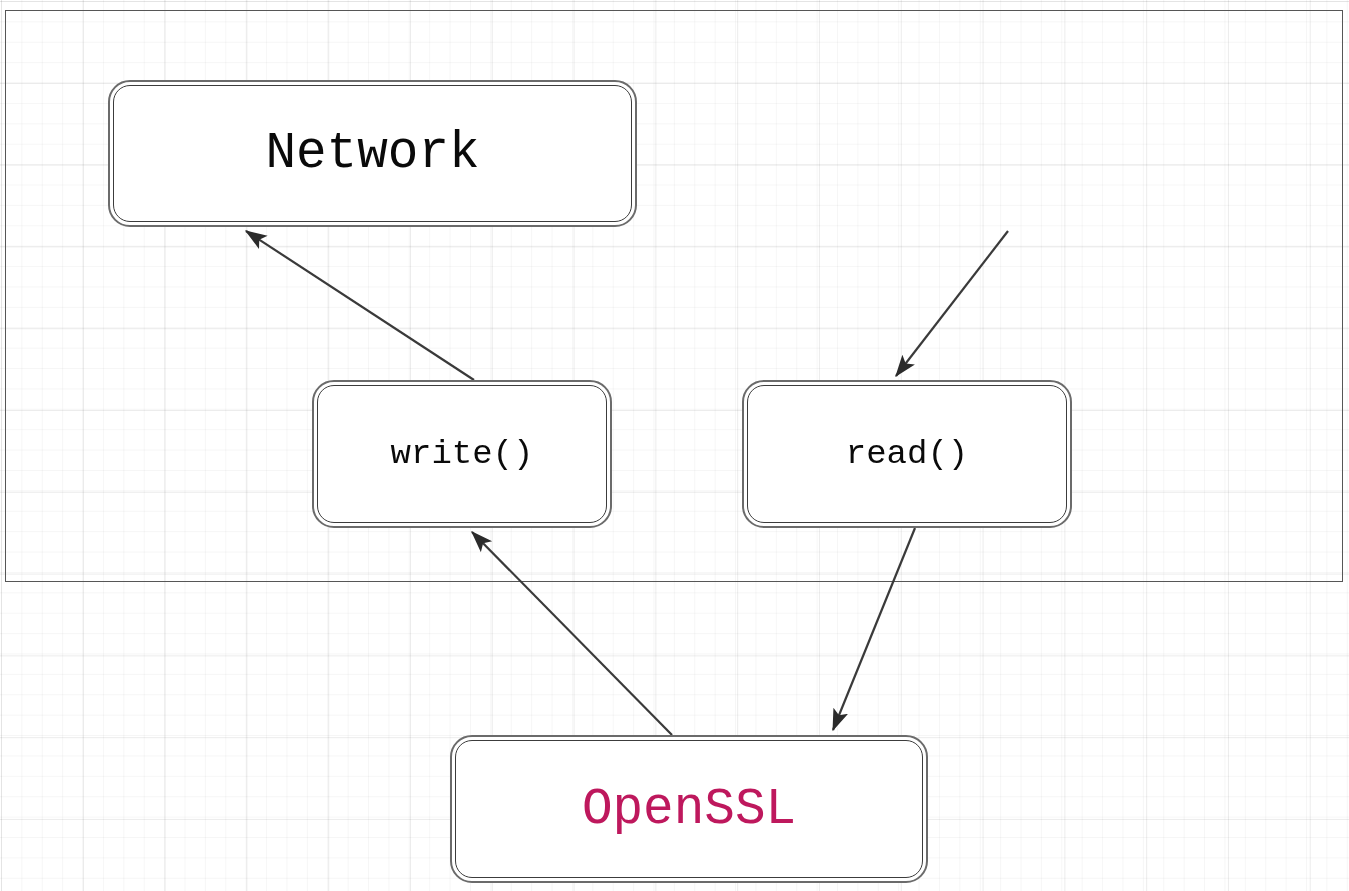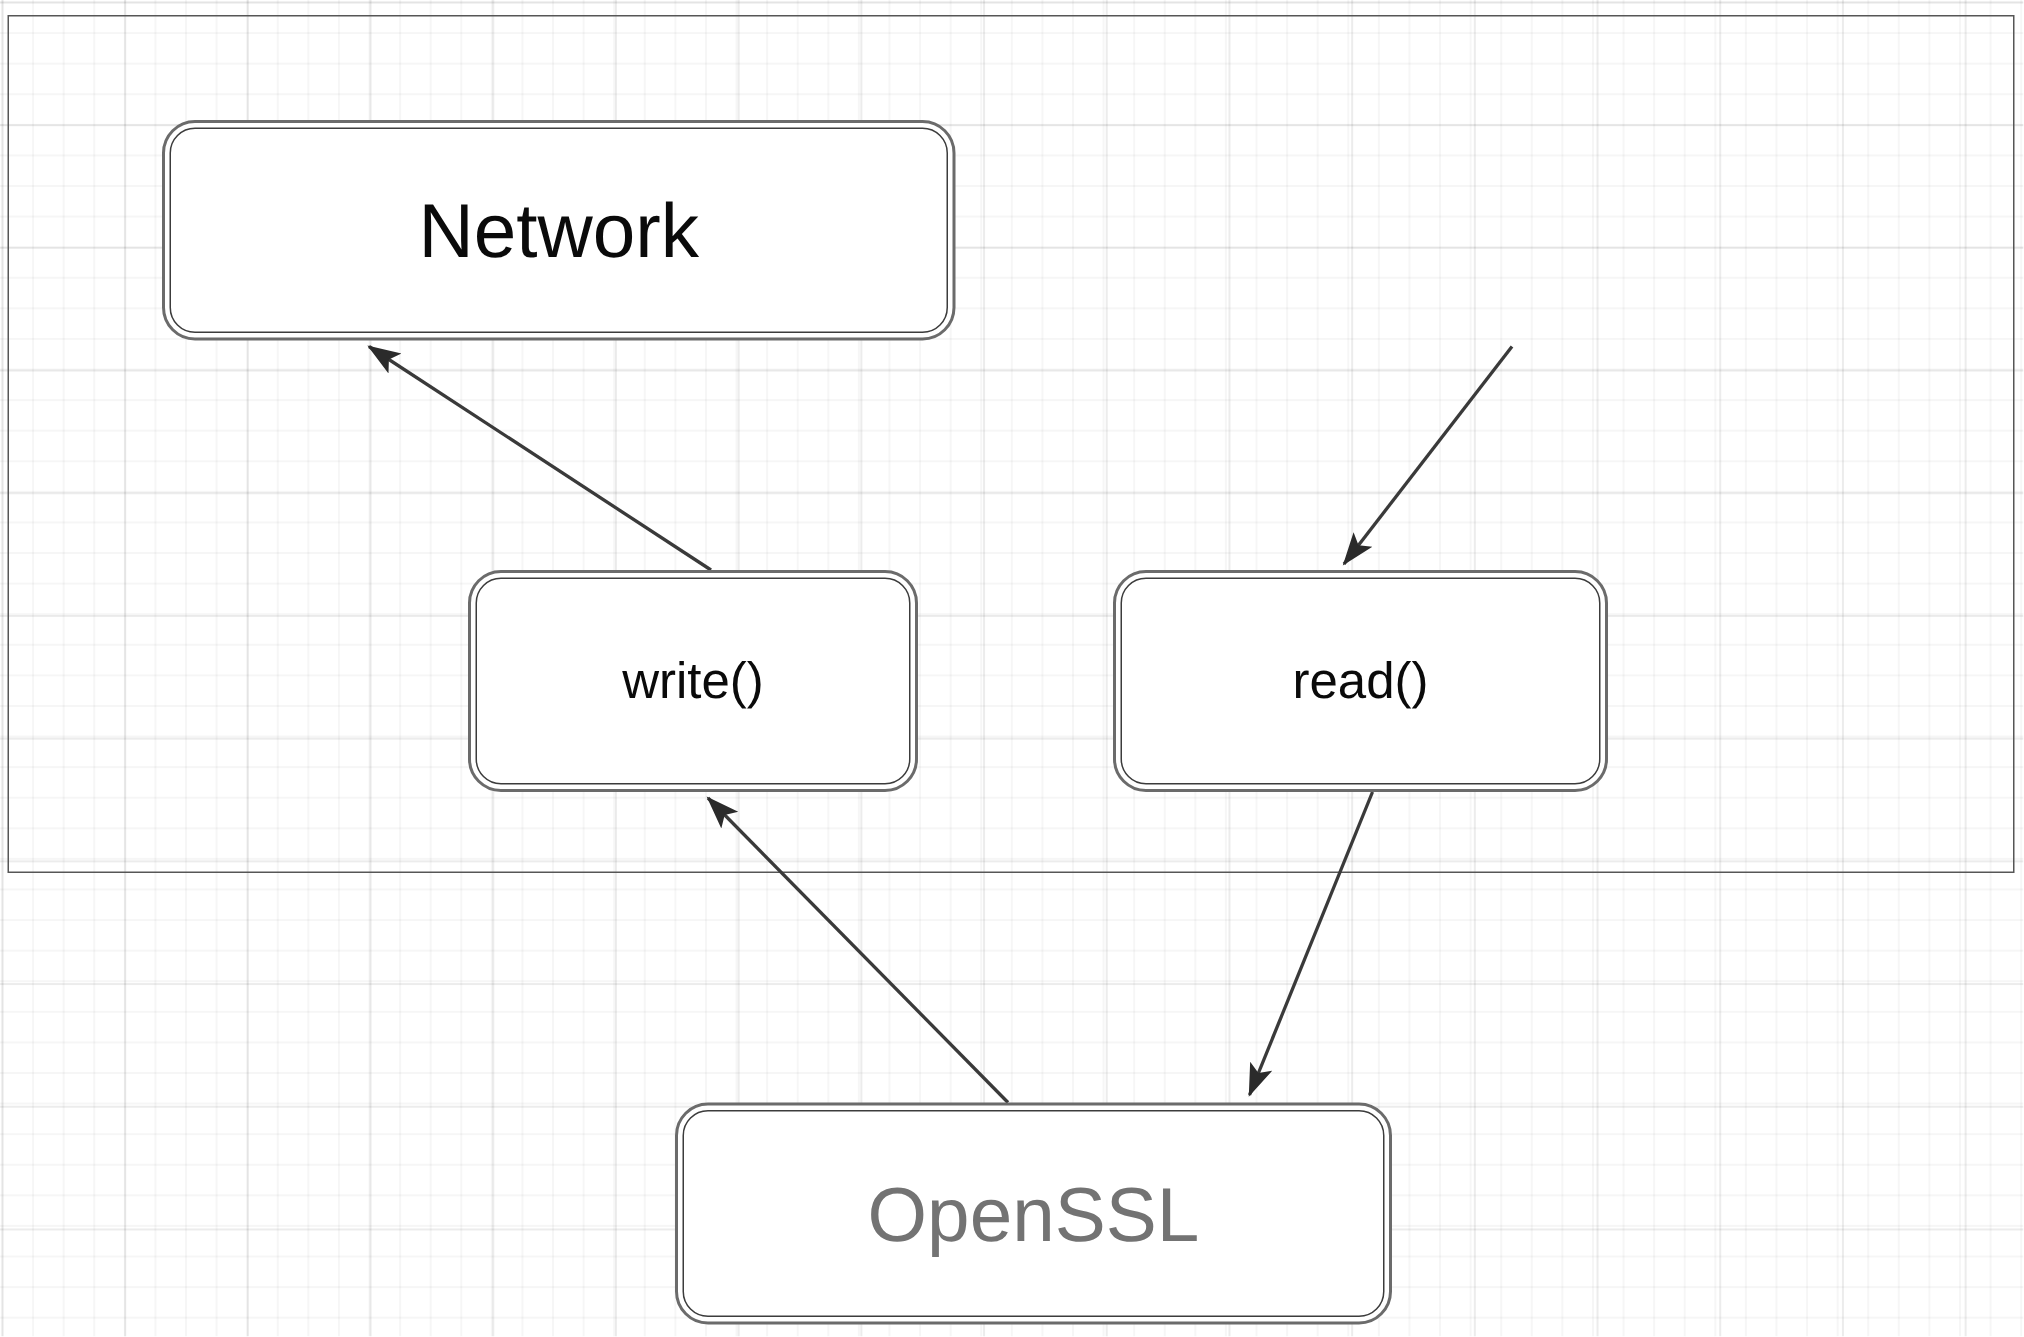--- a/index.html
+++ b/index.html
@@ -51,21 +51,21 @@
     box-sizing: border-box;
     border: 1.5px solid #3c3c3c;
     border-radius: 17px;
     background: #ffffff;
     display: flex;
     align-items: center;
     justify-content: center;
   }
   .node-label {
     color: #0a0a0a;
-    font-family: Liberation Sans, sans-serif;
+    font-family: Liberation Mono, monospace;
     font-weight: 400;
     line-height: 1;
     white-space: nowrap;
   }
 
   .size-lg .node-label { font-size: 51px; }
   .size-md .node-label { font-size: 34px; }
 
   
   .region-label {
@@ -124,19 +124,19 @@
   </div>
 
   <div class="node size-md" id="node-read" style="left: 742px; top: 380px; width: 330px; height: 148px; border-color: rgb(107, 107, 107); background: rgb(255, 255, 255);">
     <div class="node-inner" style="border-color: rgb(60, 60, 60); background: rgb(255, 255, 255);">
       <span class="node-label" style="color: rgb(10, 10, 10);">read()</span>
     </div>
   </div>
 
   <div class="node size-lg" id="node-openssl" style="left: 450px; top: 735px; width: 478px; height: 148px; border-color: rgb(107, 107, 107); background: rgb(255, 255, 255);">
     <div class="node-inner" style="border-color: rgb(60, 60, 60); background: rgb(255, 255, 255);">
-      <span class="node-label" style="color: #737373;">OpenSSL</span>
+      <span class="node-label" style="color: #be185d;">OpenSSL</span>
     </div>
   </div>
 
 
 
 </div>
 
 </body></html>

